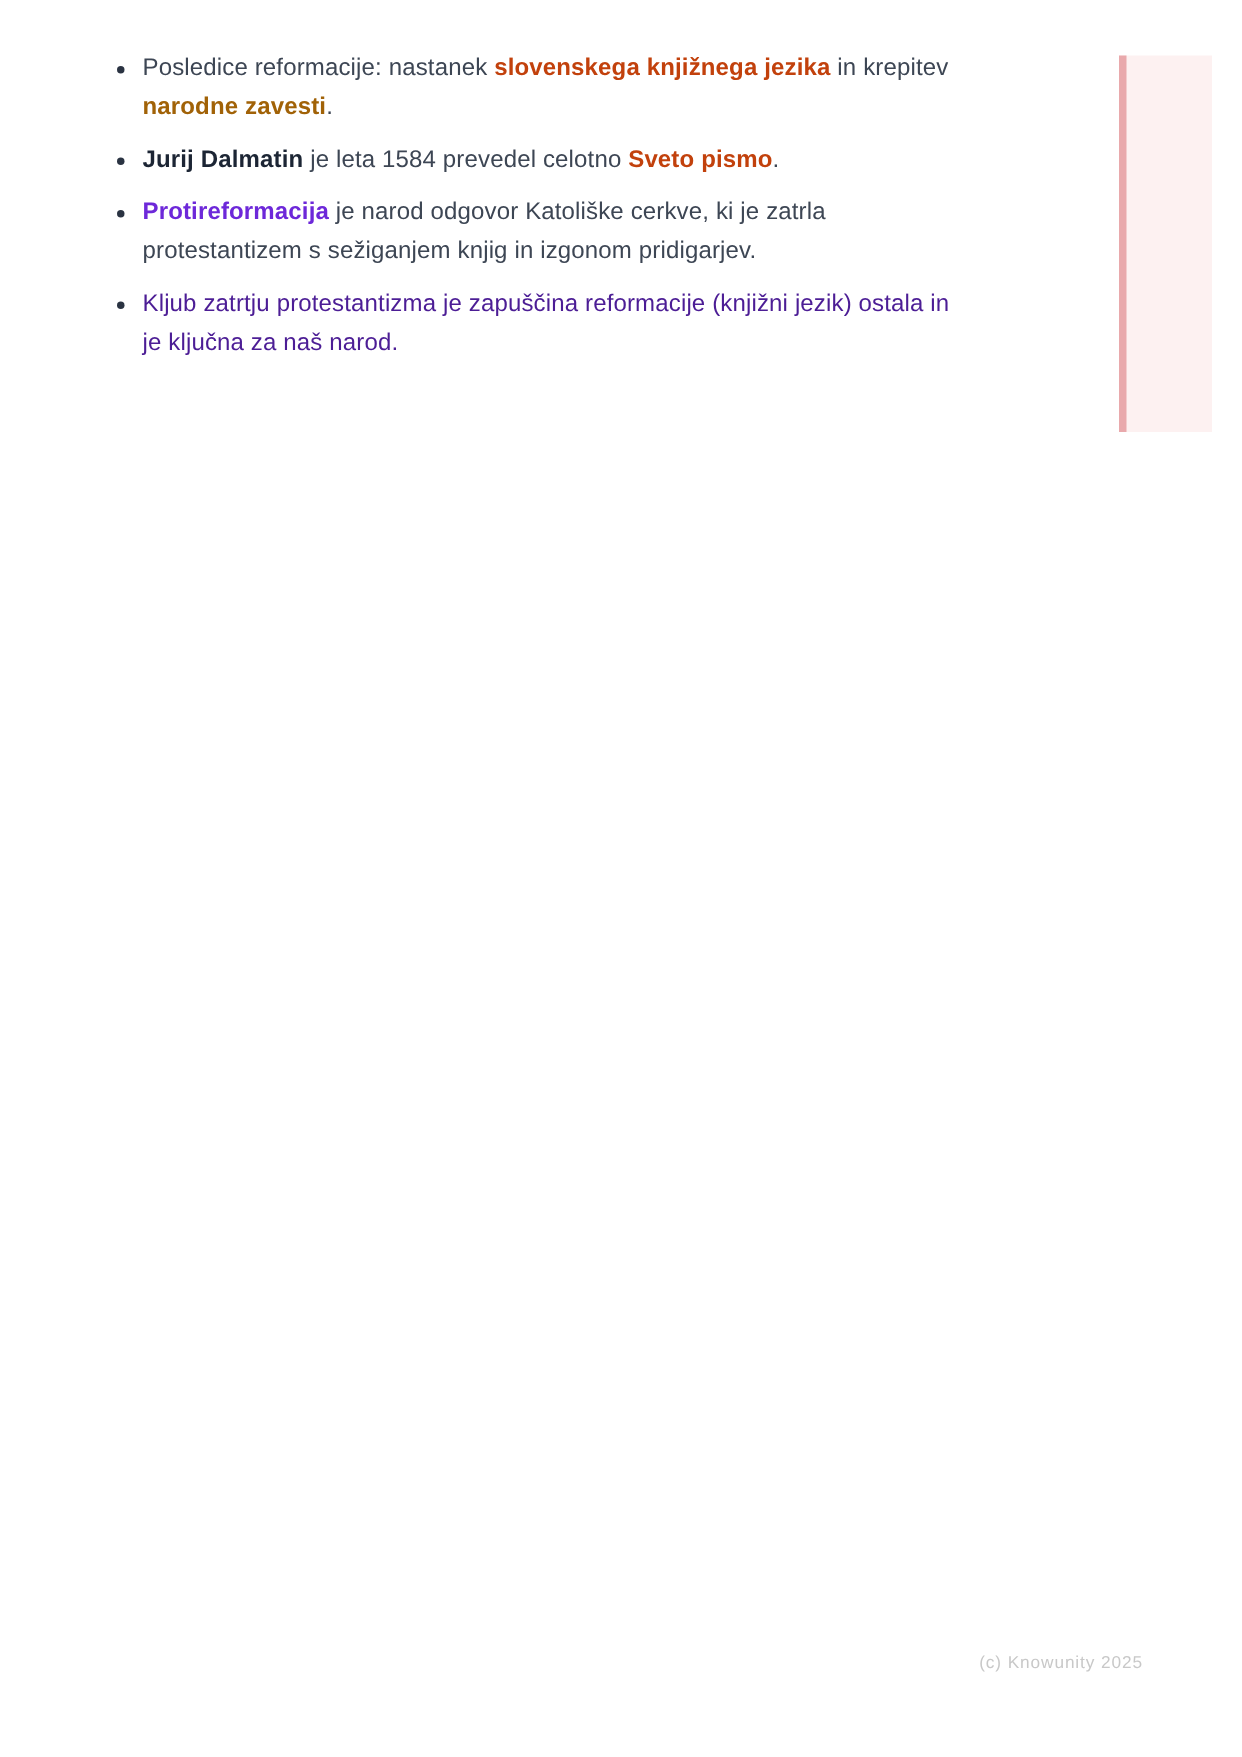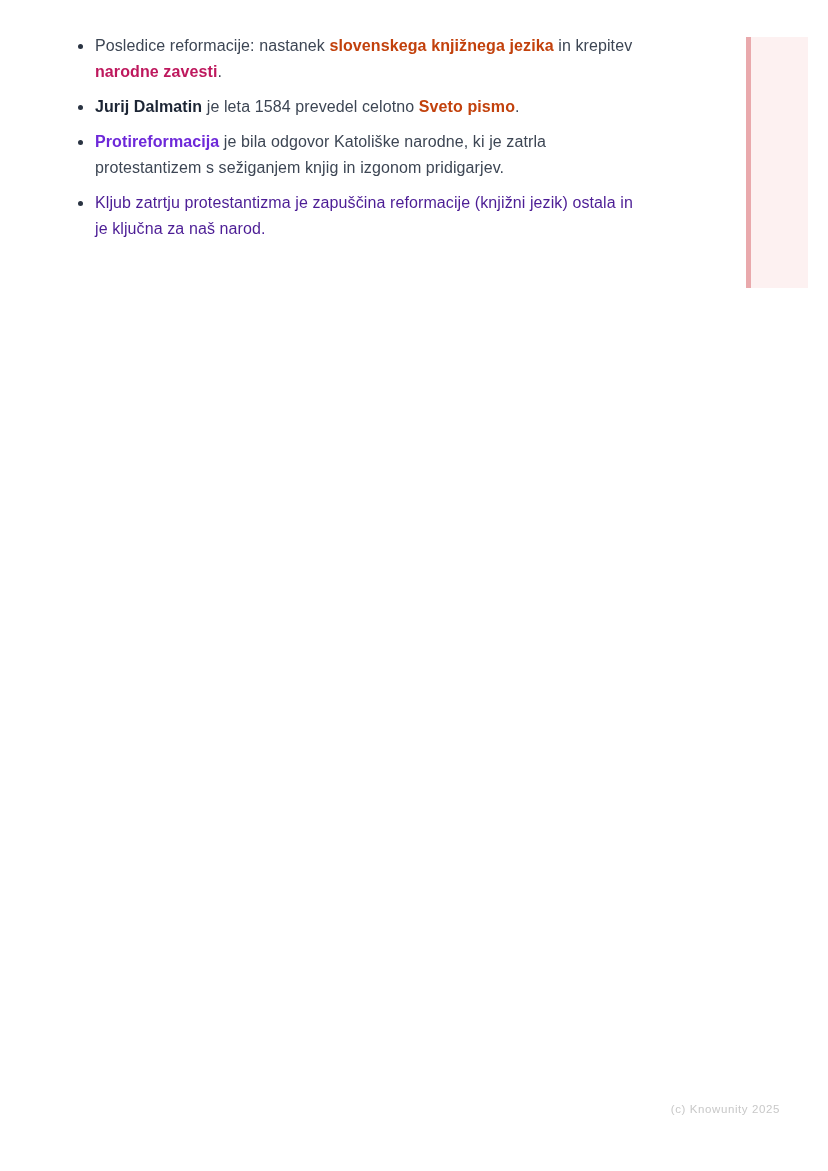--- a/index.html
+++ b/index.html
@@ -50,36 +50,36 @@
   .highlight-bar {
     position: absolute;
     left: 746px;
     top: 37px;
     width: 57px;
     height: 251px;
   }
   .copyright {
     position: absolute;
     top: 1102px;
-    right: 48px;
+    right: 66px;
     font-size: 11.5px;
     line-height: 14px;
     color: #c8c8c8;
     letter-spacing: 0.6px;
   }
 </style>
 </head>
 <body>
 
 <div class="page">
 
   <ul class="notes-list" id="notes-list">
-      <li style="color: rgb(61, 70, 84);"><span>Posledice reformacije: nastanek </span><strong style="color: #c2410c;">slovenskega knjižnega jezika</strong><span> in krepitev </span><strong style="color: #be185d; text-align: right;">narodne zavesti</strong><span>.</span></li>
+      <li style="color: rgb(61, 70, 84);"><span>Posledice reformacije: nastanek </span><strong style="color: #c2410c;">slovenskega knjižnega jezika</strong><span> in krepitev </span><strong style="color: #a16207; text-align: right;">narodne zavesti</strong><span>.</span></li>
       <li style="color: rgb(61, 70, 84);"><strong style="color: rgb(28, 37, 52); margin-top: 48px;">Jurij Dalmatin</strong><span> je leta 1584 prevedel celotno </span><strong style="color: #c2410c;">Sveto pismo</strong><span>.</span></li>
-      <li style="color: rgb(61, 70, 84);"><strong style="color: #6d28d9; margin-top: 12px;">Protireformacija</strong><span> je bila odgovor Katoliške narodne, ki je zatrla protestantizem s sežiganjem knjig in izgonom pridigarjev.</span></li>
+      <li style="color: rgb(61, 70, 84);"><strong style="color: #6d28d9; margin-top: 12px;">Protireformacija</strong><span> je narod odgovor Katoliške cerkve, ki je zatrla protestantizem s sežiganjem knjig in izgonom pridigarjev.</span></li>
       <li style="color: #4c1d95;"><span>Kljub zatrtju protestantizma je zapuščina reformacije (knjižni jezik) ostala in je ključna za naš narod.</span></li>
     </ul>
 
   <div class="highlight-bar" id="highlight-bar" style="background: rgb(253, 241, 241); border-left: 5px solid rgb(233, 169, 172);"></div>
 
   <div class="copyright">(c) Knowunity 2025</div>
 
 </div>
 
 </body></html>

